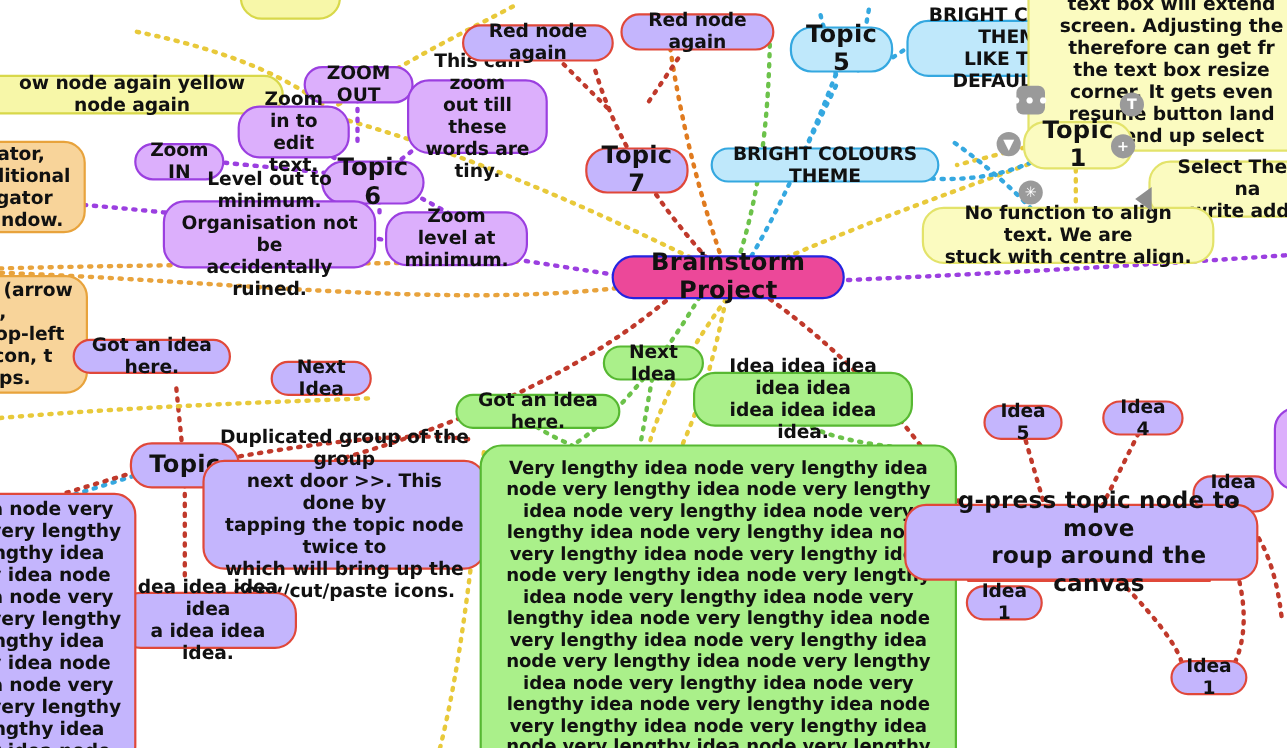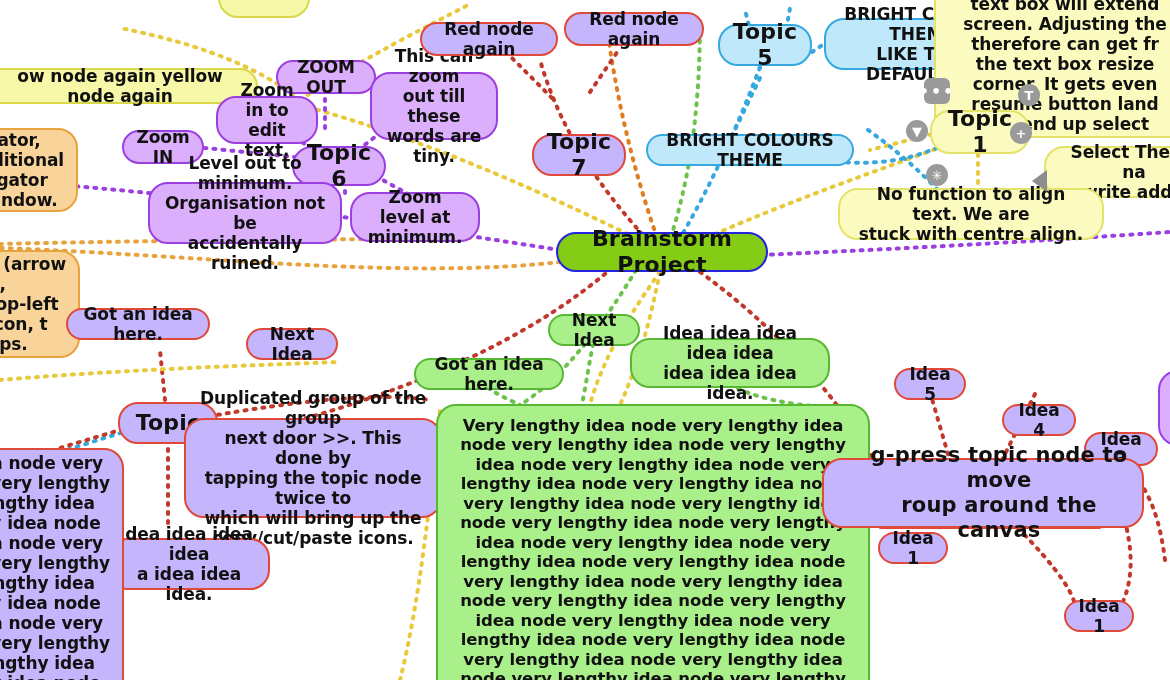--- a/index.html
+++ b/index.html
@@ -33,21 +33,21 @@
     border-width:2px;
   }
   
   .c-purple{background:#dcaffc;border-color:#9b3fe0;}
   .c-yellow{background:#f7f7a8;border-color:#d8d84a;}
   .c-yellow2{background:#fbfbc0;border-color:#e3e36a;}
   .c-orange{background:#f8d49a;border-color:#e8a33c;}
   .c-red{background:#c4b5fd;border-color:#e0483a;}
   .c-blue{background:#bfe8fb;border-color:#35a8e0;}
   .c-green{background:#aaf08a;border-color:#57b832;}
-  .c-center{background:#84cc16;border-color:#2424e0;border-width:3px;}
+  .c-center{background:#ec4899;border-color:#2424e0;border-width:3px;}
 
   .big{font-size:22px;}
   .mid{font-size:17px;}
 
   
   .ctrl{
     position:absolute;
     display:flex;align-items:center;justify-content:center;
     color:#fff;font-weight:bold;
   }
@@ -304,21 +304,21 @@
   </div>
 
   <div class="node c-green mid" style="left:436px;top:404px;width:434px;height:300px;align-items:flex-start;padding:10px 14px;font-size:16.5px;line-height:1.18;">
     <span>Very lengthy idea node very lengthy idea node very lengthy idea node very lengthy idea node very lengthy idea node very lengthy idea node very lengthy idea node very lengthy idea node very lengthy idea node very lengthy idea node very lengthy idea node very lengthy idea node very lengthy idea node very lengthy idea node very lengthy idea node very lengthy idea node very lengthy idea node very lengthy idea node very lengthy idea node very lengthy idea node very lengthy idea node very lengthy idea node very lengthy idea node very lengthy idea node very lengthy idea node very lengthy idea node very lengthy idea node very lengthy idea node very lengthy idea node very lengthy idea node very lengthy idea node very lengthy idea node very lengthy idea node very lengthy idea node very lengthy</span>
   </div>
 
   <div class="node c-red mid" style="left:894px;top:368px;width:72px;height:32px;">
     <span>Idea 5</span>
   </div>
 
-  <div class="node c-red mid" style="left:1002px;top:364px;width:74px;height:32px;margin-top:40px;">
+  <div class="node c-red mid" style="left:1002px;top:364px;width:74px;height:32px;">
     <span>Idea 4</span>
   </div>
 
   <div class="node c-red mid" style="left:1084px;top:432px;width:74px;height:34px;">
     <span>Idea 3</span>
   </div>
 
   <div class="node c-red topic" style="left:822px;top:458px;width:322px;height:70px;font-size:21px;padding-left:44px;">
     <span>g-press topic node to move
 roup around the canvas</span>

